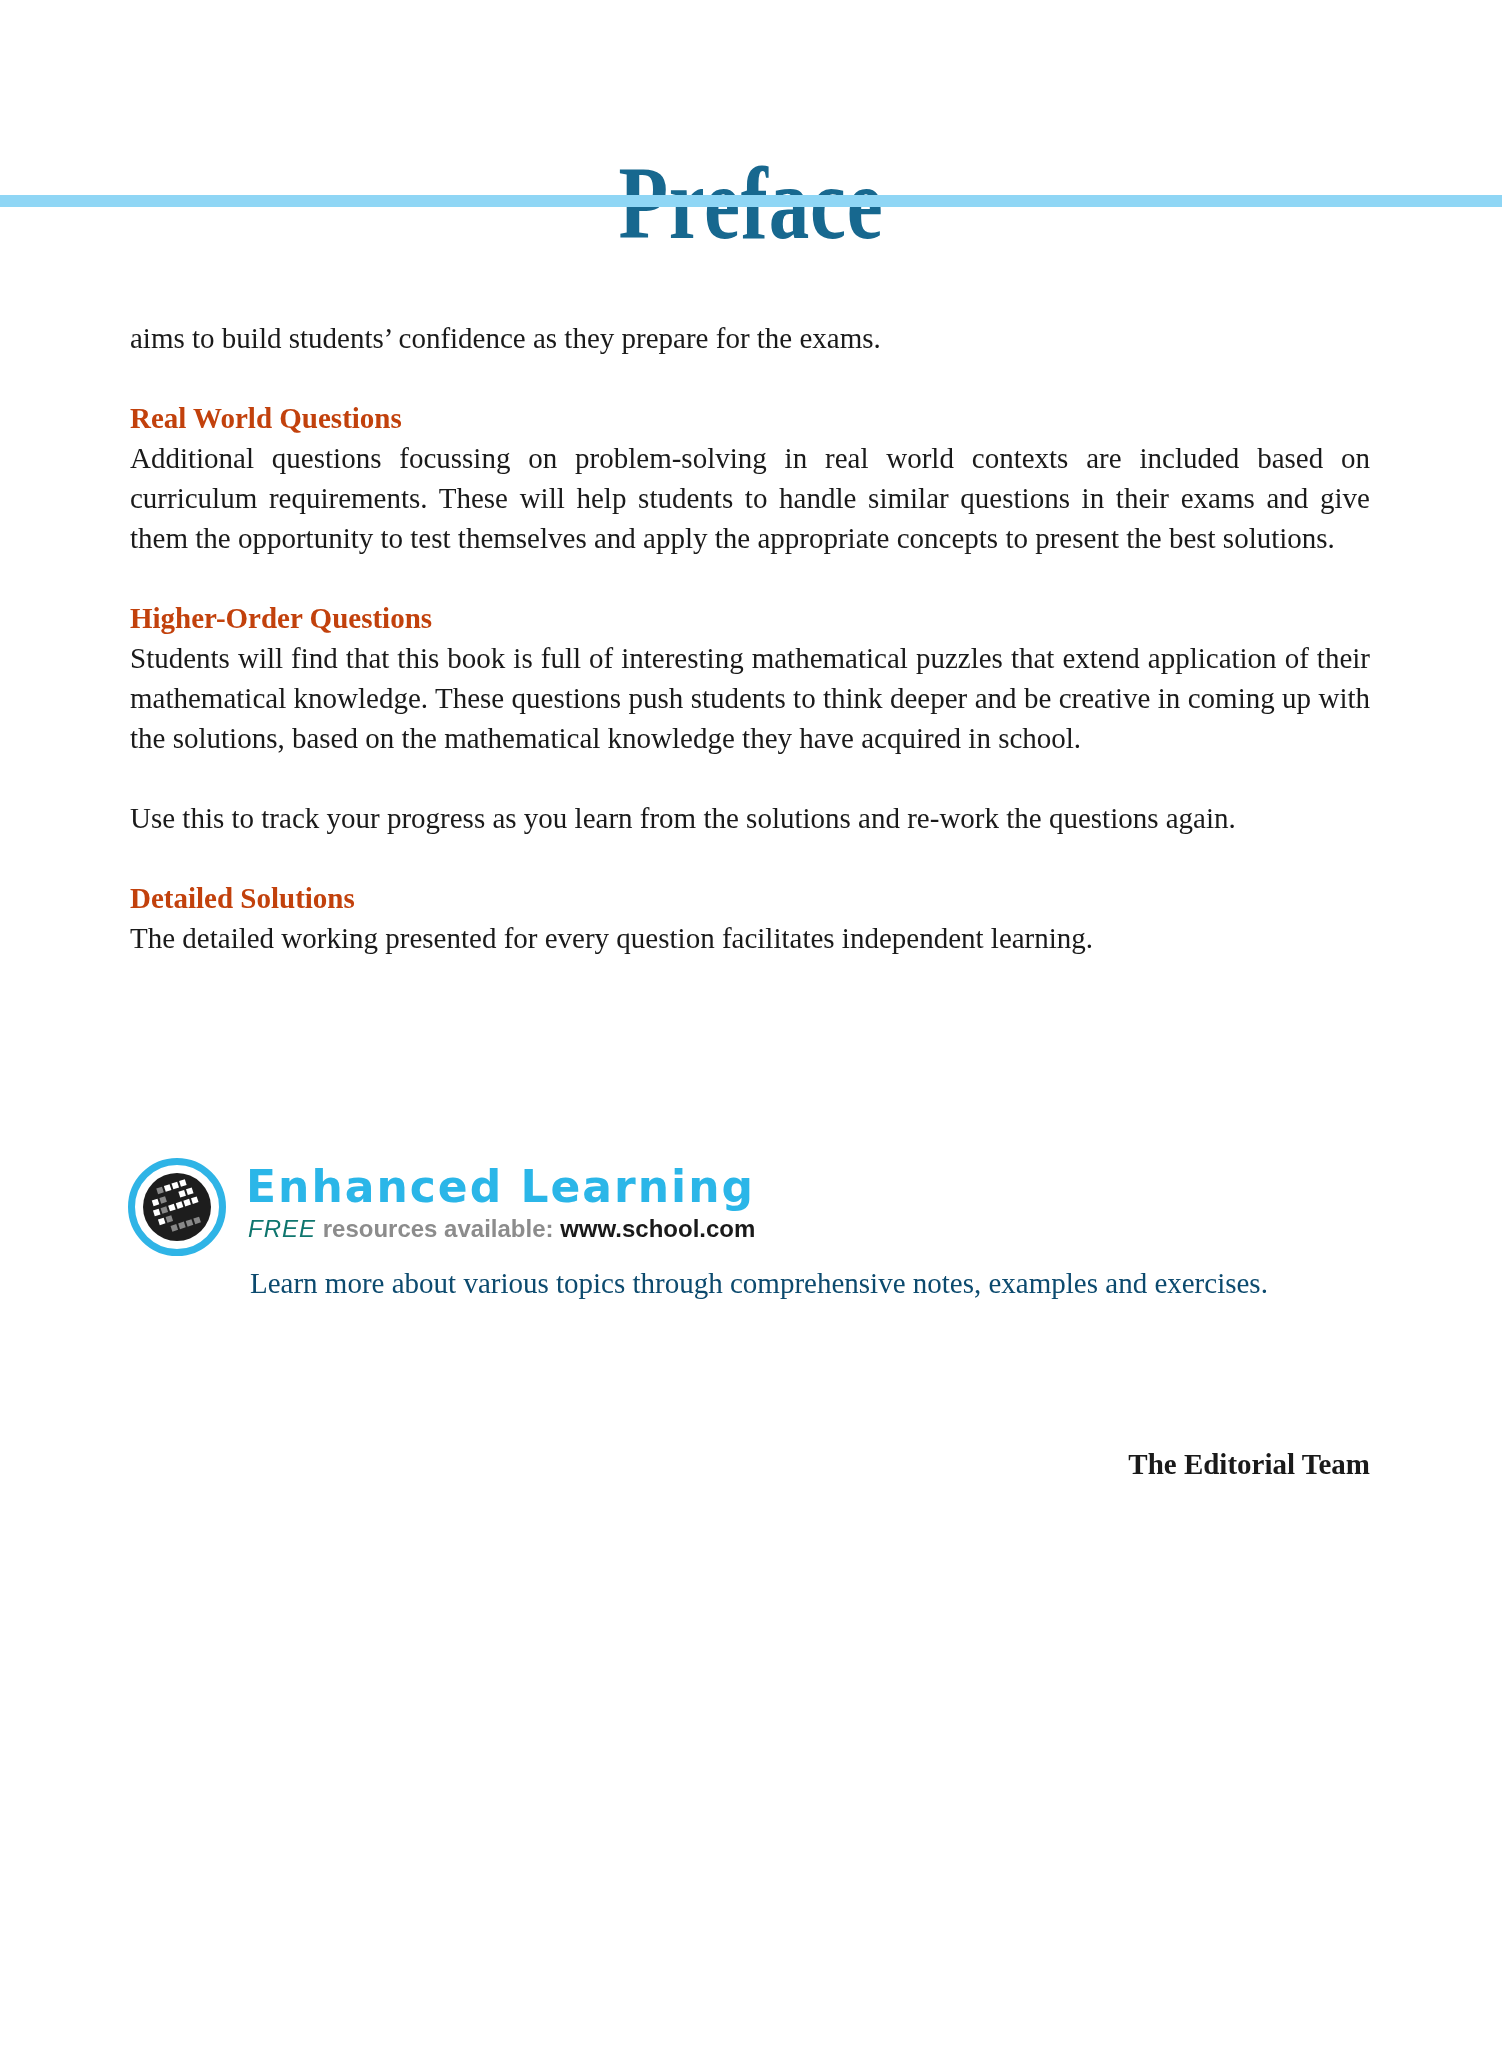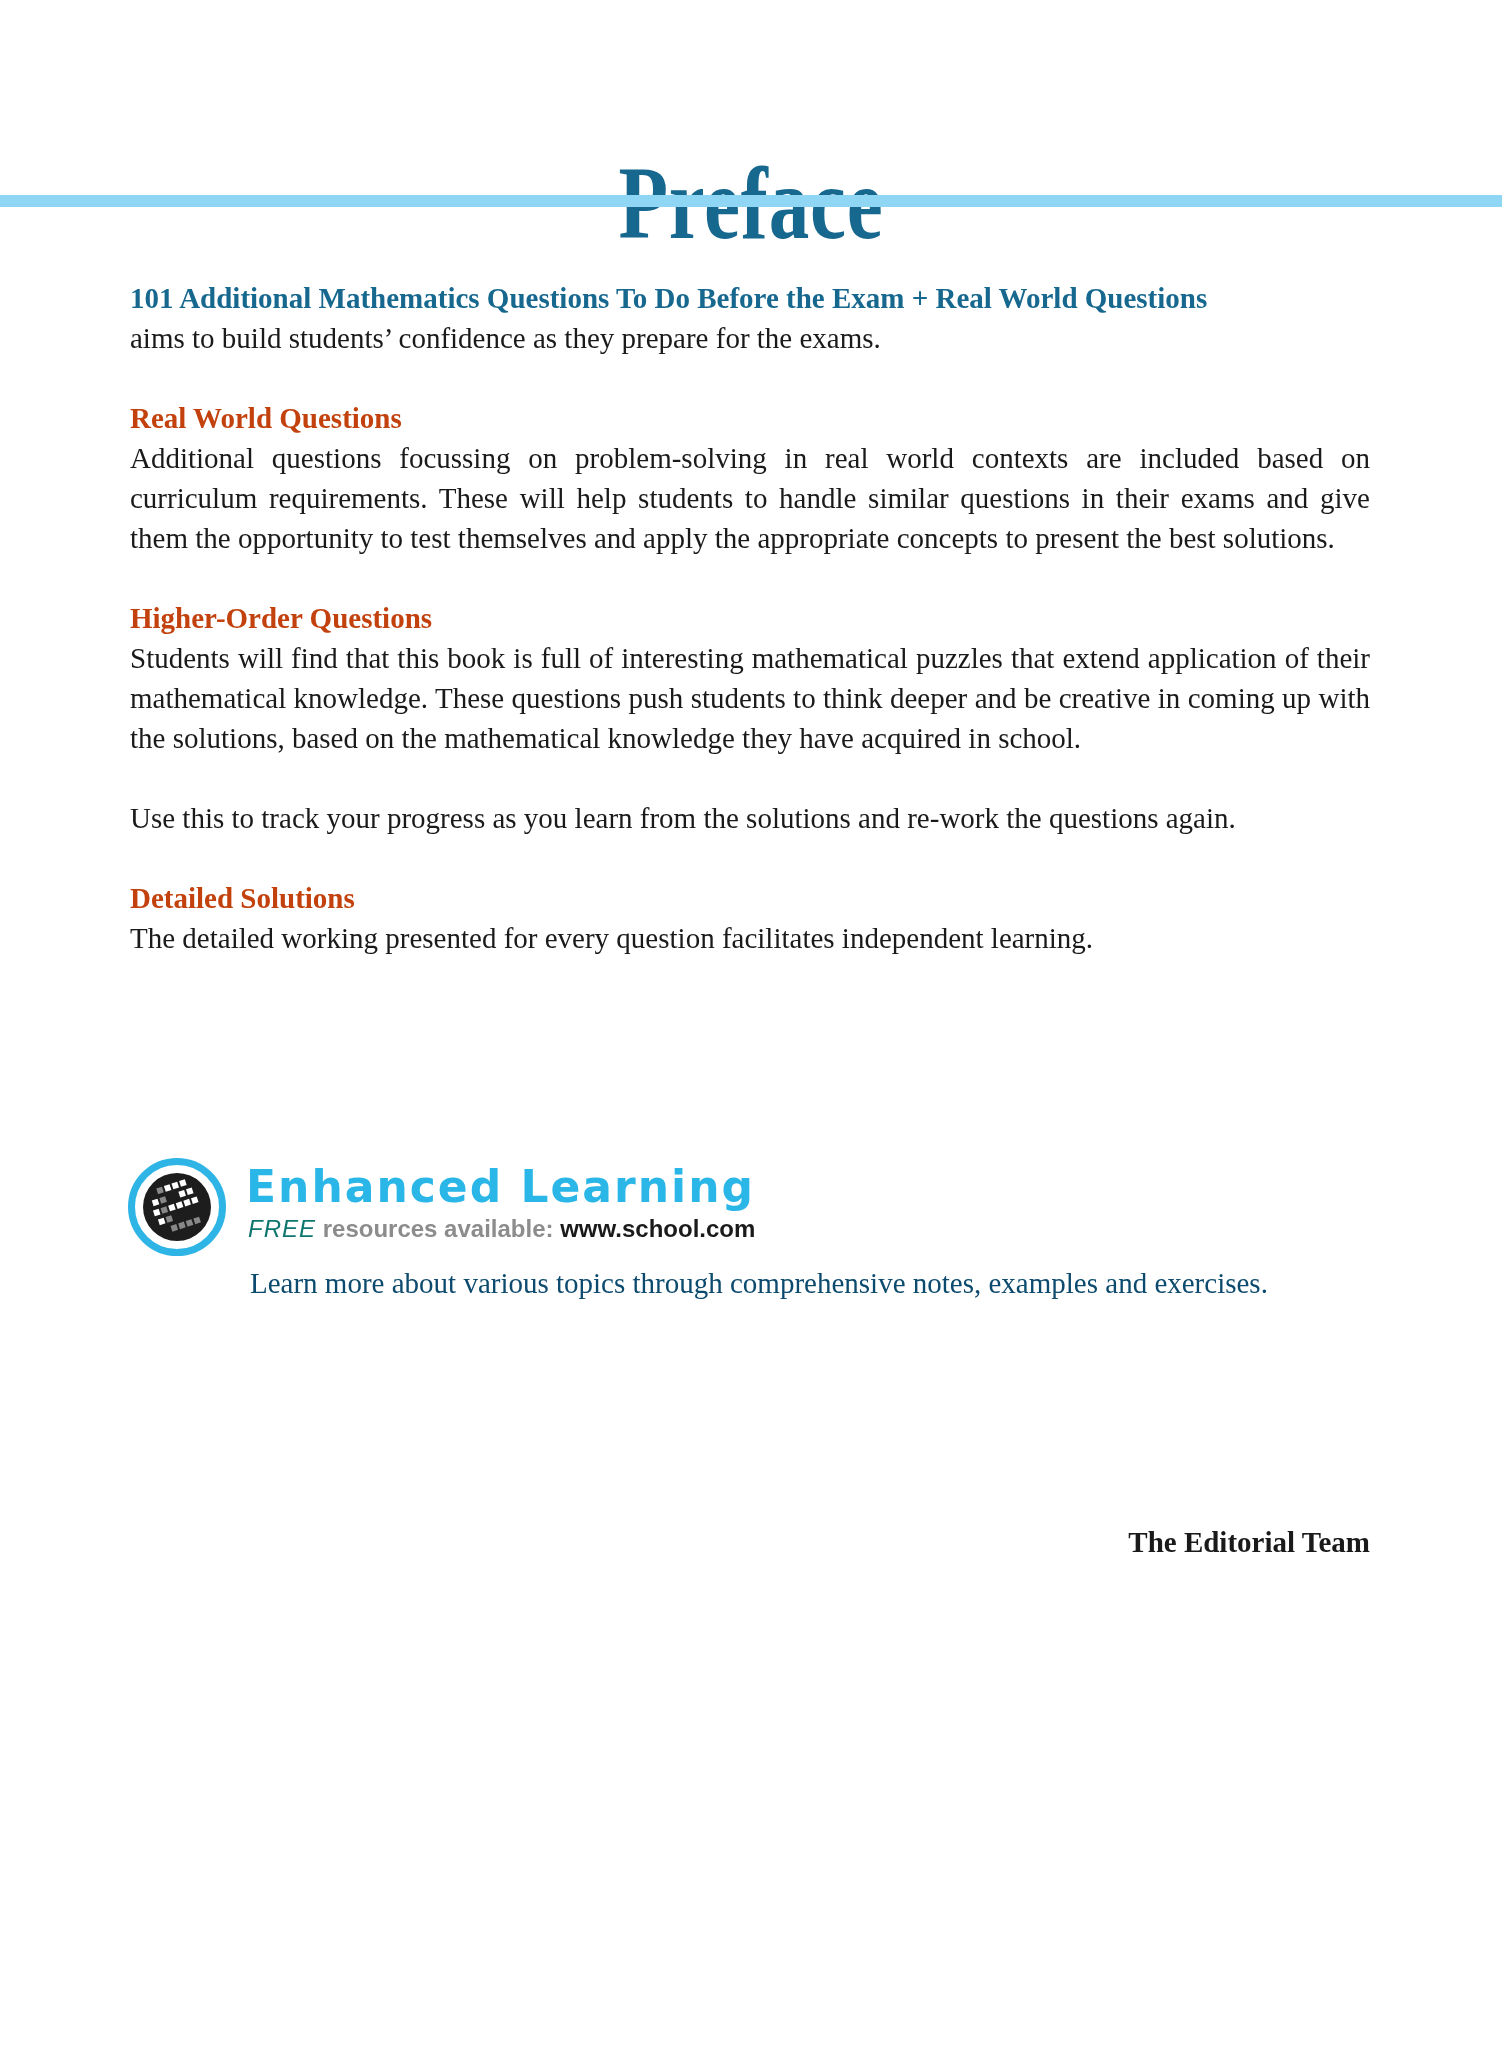--- a/index.html
+++ b/index.html
@@ -142,38 +142,38 @@
       font-family: "Liberation Serif", "DejaVu Serif", serif;
       font-size: 29px;
       line-height: 40px;
       color: #0c4a6e;
       text-align: justify;
       margin: 0;
     }
     .signature {
       position: absolute;
       right: 132px;
-      top: 1522px;
+      top: 1444px;
       font-family: "Liberation Serif", "DejaVu Serif", serif;
       font-weight: bold;
       font-size: 29px;
       line-height: 40px;
       color: #1a1a1a;
     }
   </style>
 </head>
 <body>
 
 <h1 class="page-title">Preface</h1>
 <div class="title-rule"></div>
 
 <div class="content">
   <div class="section">
     <p class="section-body">
-      <span class="intro-title">101 Additional Mathematics Questions To Do Before the Exam + Real World Questions</span><br>
+      <br>
       <span>aims to build students’ confidence as they prepare for the exams.</span>
     </p>
   </div>
 
   <div class="section">
     <h2 class="section-heading">Real World Questions</h2>
     <p class="section-body">Additional questions focussing on problem-solving in real world contexts are included based on curriculum requirements. These will help students to handle similar questions in their exams and give them the opportunity to test themselves and apply the appropriate concepts to present the best solutions.</p>
   </div>
 
   <div class="section">

